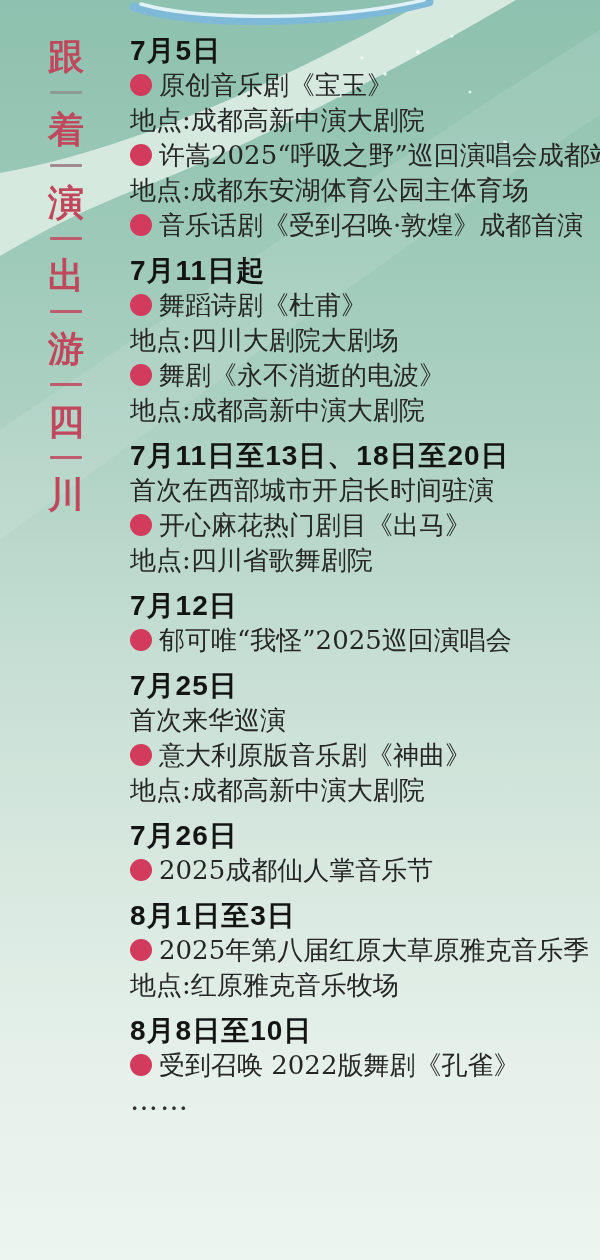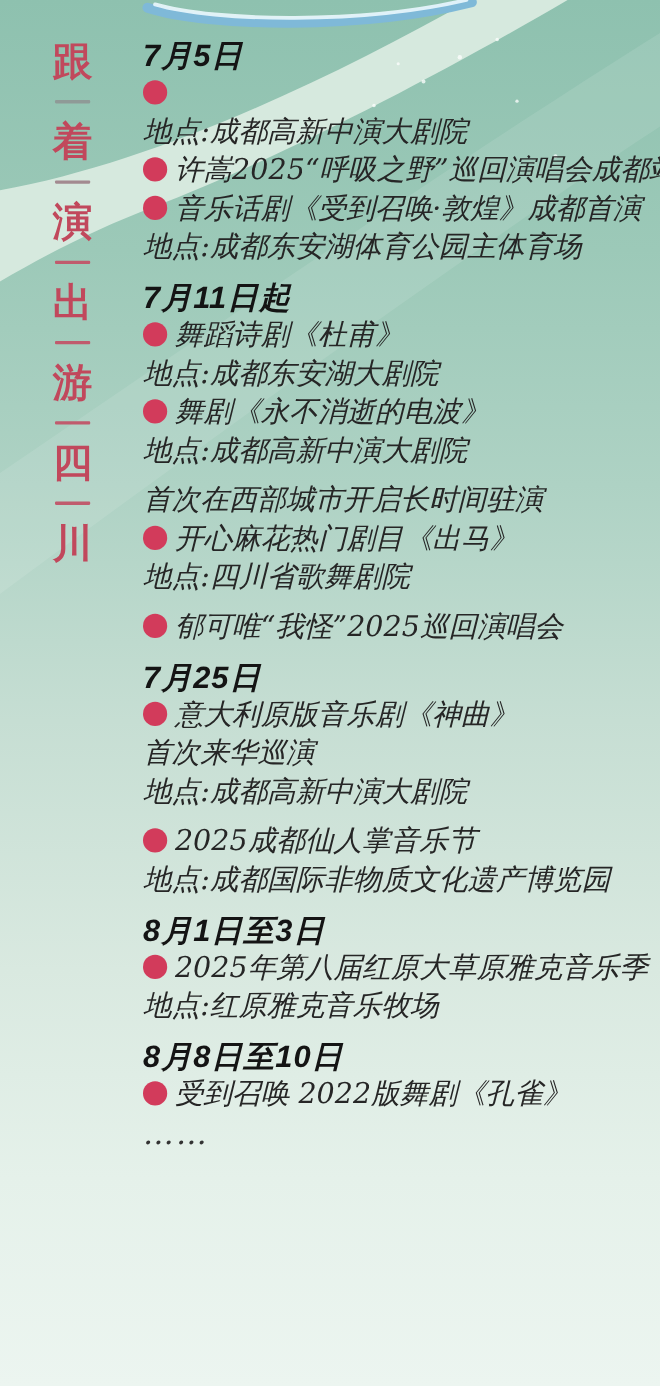--- a/index.html
+++ b/index.html
@@ -29,21 +29,21 @@
   .vdash.gray{background:#8f9a97;}
   .vdash.mauve{background:#a38a90;}
   .vdash.red{background:#c05b6d;}
 
   
   .content{
     position:absolute;left:130px;top:0;width:468px;
     padding-top:33px;color:#232323;
   }
   .sec{margin:0 0 10px 0;}
-  .line{height:35px;line-height:35px;white-space:nowrap;font-size:26px;font-style:italic;}
+  .line{height:35px;line-height:35px;white-space:nowrap;font-size:26px;}
   .date{
     font-family:"Liberation Sans","DejaVu Sans",sans-serif;
     font-weight:bold;font-size:28px;color:#141414;letter-spacing:1px;
   }
   .bullet{
     display:inline-block;width:22px;height:22px;border-radius:50%;
     background:#d23b5b;margin-right:7px;vertical-align:-2px;
   }
   .item-title,.venue,.note{color:#262626;}
   .ellipsis{font-size:28px;letter-spacing:2px;color:#333;}
@@ -88,72 +88,74 @@
     <div class="vchar">四</div>
     <div class="vdash red"></div>
     <div class="vchar">川</div>
   </aside>
 
   <main class="content">
 
     <section class="sec">
       <div class="line date">7月5日</div>
       <div class="line">
-        <span class="bullet"></span>
+        <span class="bullet"></span><span class="item-title">原创音乐剧《宝玉》</span>
       </div>
       <div class="line venue">地点:成都高新中演大剧院</div>
       <div class="line">
         <span class="bullet"></span><span class="item-title">许嵩2025“呼吸之野”巡回演唱会成都站</span>
       </div>
+      <div class="line venue">地点:成都东安湖体育公园主体育场</div>
       <div class="line">
         <span class="bullet"></span><span class="item-title">音乐话剧《受到召唤·敦煌》成都首演</span>
       </div>
-      <div class="line venue">地点:成都东安湖体育公园主体育场</div>
     </section>
 
     <section class="sec">
       <div class="line date">7月11日起</div>
       <div class="line">
         <span class="bullet"></span><span class="item-title">舞蹈诗剧《杜甫》</span>
       </div>
-      <div class="line venue">地点:成都东安湖大剧院</div>
+      <div class="line venue">地点:四川大剧院大剧场</div>
       <div class="line">
         <span class="bullet"></span><span class="item-title">舞剧《永不消逝的电波》</span>
       </div>
       <div class="line venue">地点:成都高新中演大剧院</div>
     </section>
 
     <section class="sec">
+      <div class="line date">7月11日至13日、18日至20日</div>
       <div class="line note">首次在西部城市开启长时间驻演</div>
       <div class="line">
         <span class="bullet"></span><span class="item-title">开心麻花热门剧目《出马》</span>
       </div>
       <div class="line venue">地点:四川省歌舞剧院</div>
     </section>
 
     <section class="sec">
+      <div class="line date">7月12日</div>
       <div class="line">
         <span class="bullet"></span><span class="item-title">郁可唯“我怪”2025巡回演唱会</span>
       </div>
     </section>
 
     <section class="sec">
       <div class="line date">7月25日</div>
+      <div class="line note">首次来华巡演</div>
       <div class="line">
         <span class="bullet"></span><span class="item-title">意大利原版音乐剧《神曲》</span>
       </div>
-      <div class="line note">首次来华巡演</div>
       <div class="line venue">地点:成都高新中演大剧院</div>
     </section>
 
     <section class="sec">
+      <div class="line date">7月26日</div>
       <div class="line">
         <span class="bullet"></span><span class="item-title">2025成都仙人掌音乐节</span>
       </div>
-      <div class="line venue">地点:成都国际非物质文化遗产博览园</div>
     </section>
 
     <section class="sec">
       <div class="line date">8月1日至3日</div>
       <div class="line">
         <span class="bullet"></span><span class="item-title">2025年第八届红原大草原雅克音乐季</span>
       </div>
       <div class="line venue">地点:红原雅克音乐牧场</div>
     </section>
 

